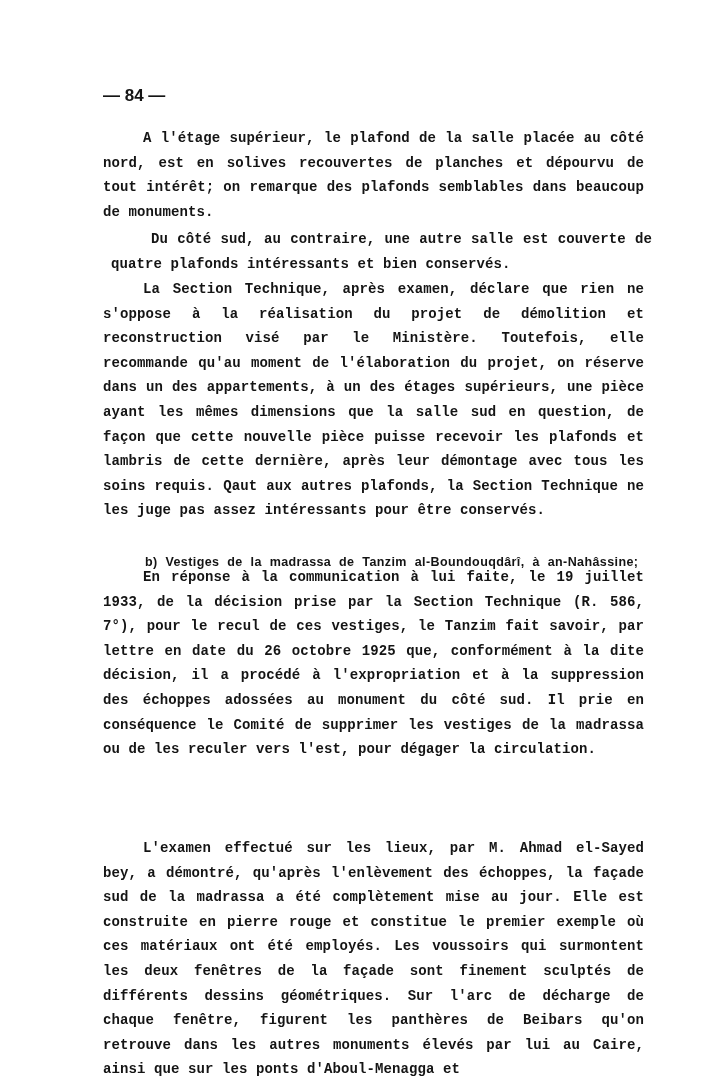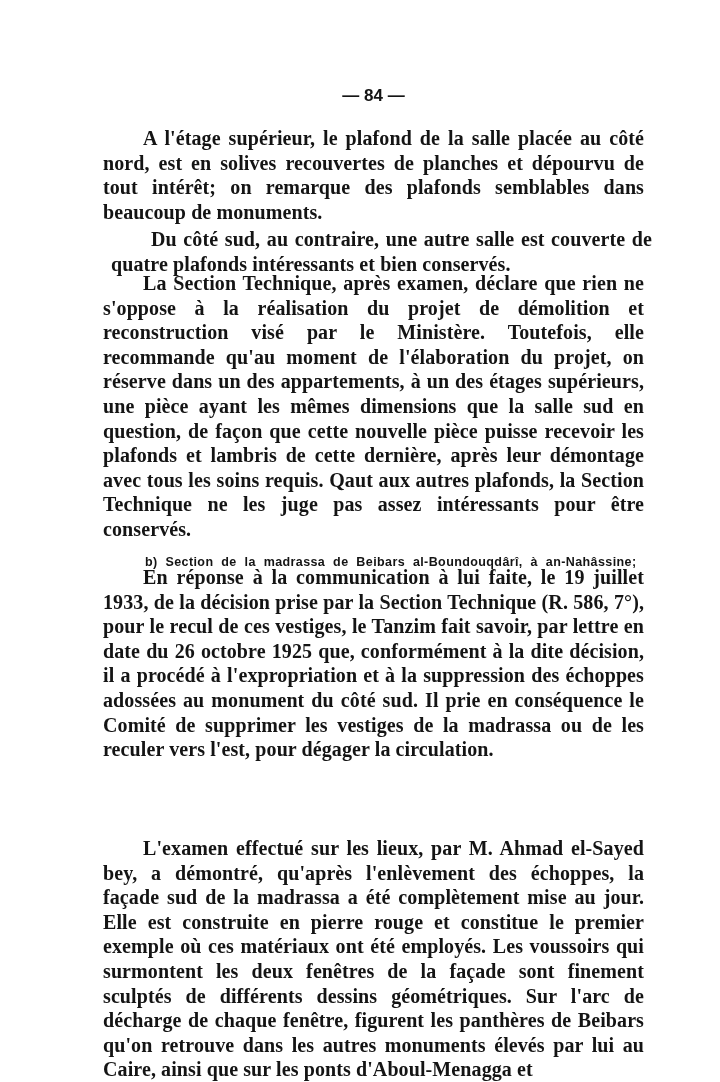--- a/index.html
+++ b/index.html
@@ -4,32 +4,33 @@
 <style>
   html, body { margin: 0; padding: 0; background: #ffffff; }
   body { width: 720px; height: 1082px; position: relative; overflow: hidden; }
   .page {
     position: absolute; left: 103px; top: 0; width: 541px;
     font-family: "Liberation Serif", "DejaVu Serif", serif;
     color: #141414;
   }
   .folio {
     position: absolute; top: 86px; left: 0; width: 541px;
-    text-align: center; font-weight: bold; font-size: 17px;
+    font-weight: bold; font-size: 17px;
     font-family: "Liberation Sans", sans-serif;
   }
   .block { position: absolute; left: 0; width: 541px; }
   .para {
-    margin: 0; font-size: 20px; line-height: 24.6px;
+    margin: 0; font-size: 14px; line-height: 24.6px;
     text-align: justify; text-indent: 40px; font-weight: bold;
     letter-spacing: 0.1px;
+    font-family: Liberation Mono, monospace;
   }
   #p1 { top: 126px; }
   #p2 { top: 227px; margin-left: 8px; }
-  #p3 { top: 271px; }
+  #p3 { top: 277px; }
   .heading {
     position: absolute; top: 553px; left: 42px; width: 499px;
     font-family: "Liberation Sans", "DejaVu Sans", sans-serif;
     font-weight: 900; font-size: 12.5px; line-height: 18px;
     letter-spacing: 0.4px; text-align: justify;
     padding-left: 28px; text-indent: -28px;
     word-spacing: 4px;
   }
   #p4 { top: 565px; }
   #p5 { top: 836px; }
@@ -43,21 +44,21 @@
   <div class="block" id="p1">
     <p class="para">A l'étage supérieur, le plafond de la salle placée au côté nord, est en solives recouvertes de planches et dépourvu de tout intérêt; on remarque des plafonds semblables dans beaucoup de monuments.</p>
   </div>
   <div class="block" id="p2">
     <p class="para">Du côté sud, au contraire, une autre salle est couverte de quatre plafonds intéressants et bien conservés.</p>
   </div>
   <div class="block" id="p3">
     <p class="para">La Section Technique, après examen, déclare que rien ne s'oppose à la réalisation du projet de démolition et reconstruction visé par le Ministère. Toutefois, elle recommande qu'au moment de l'élaboration du projet, on réserve dans un des appartements, à un des étages supérieurs, une pièce ayant les mêmes dimensions que la salle sud en question, de façon que cette nouvelle pièce puisse recevoir les plafonds et lambris de cette dernière, après leur démontage avec tous les soins requis. Qaut aux autres plafonds, la Section Technique ne les juge pas assez intéressants pour être conservés.</p>
   </div>
 
-  <div class="heading">b) Section de la madrassa de Beibars al-Boundouqdârî, à an-Nahâssine;</div>
+  <div class="heading">b) Vestiges de la madrassa de Tanzim al-Boundouqdârî, à an-Nahâssine;</div>
 
   <div class="block" id="p4">
     <p class="para">En réponse à la communication à lui faite, le 19 juillet 1933, de la décision prise par la Section Technique (R. 586, 7°), pour le recul de ces vestiges, le Tanzim fait savoir, par lettre en date du 26 octobre 1925 que, conformément à la dite décision, il a procédé à l'expropriation et à la suppression des échoppes adossées au monument du côté sud. Il prie en conséquence le Comité de supprimer les vestiges de la madrassa ou de les reculer vers l'est, pour dégager la circulation.</p>
   </div>
   <div class="block" id="p5">
     <p class="para">L'examen effectué sur les lieux, par M. Ahmad el-Sayed bey, a démontré, qu'après l'enlèvement des échoppes, la façade sud de la madrassa a été complètement mise au jour. Elle est construite en pierre rouge et constitue le premier exemple où ces matériaux ont été employés. Les voussoirs qui surmontent les deux fenêtres de la façade sont finement sculptés de différents dessins géométriques. Sur l'arc de décharge de chaque fenêtre, figurent les panthères de Beibars qu'on retrouve dans les autres monuments élevés par lui au Caire, ainsi que sur les ponts d'Aboul-Menagga et</p>
   </div>
 </div>
 
 </body></html>

